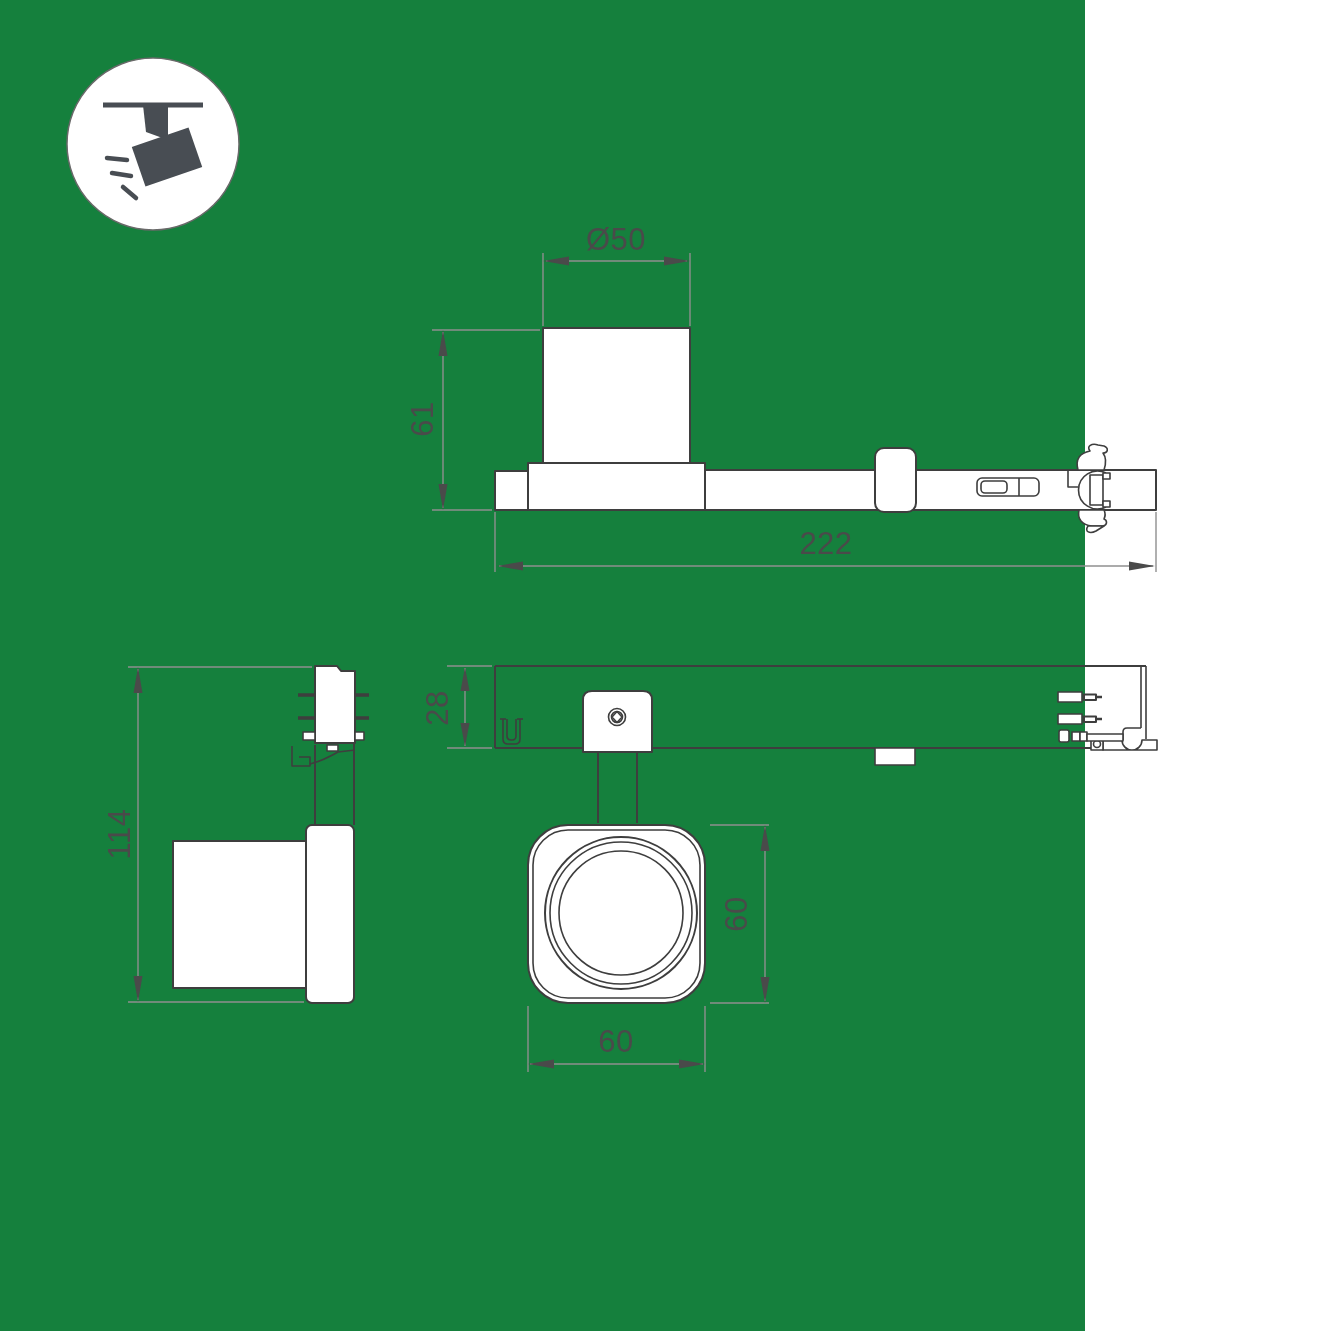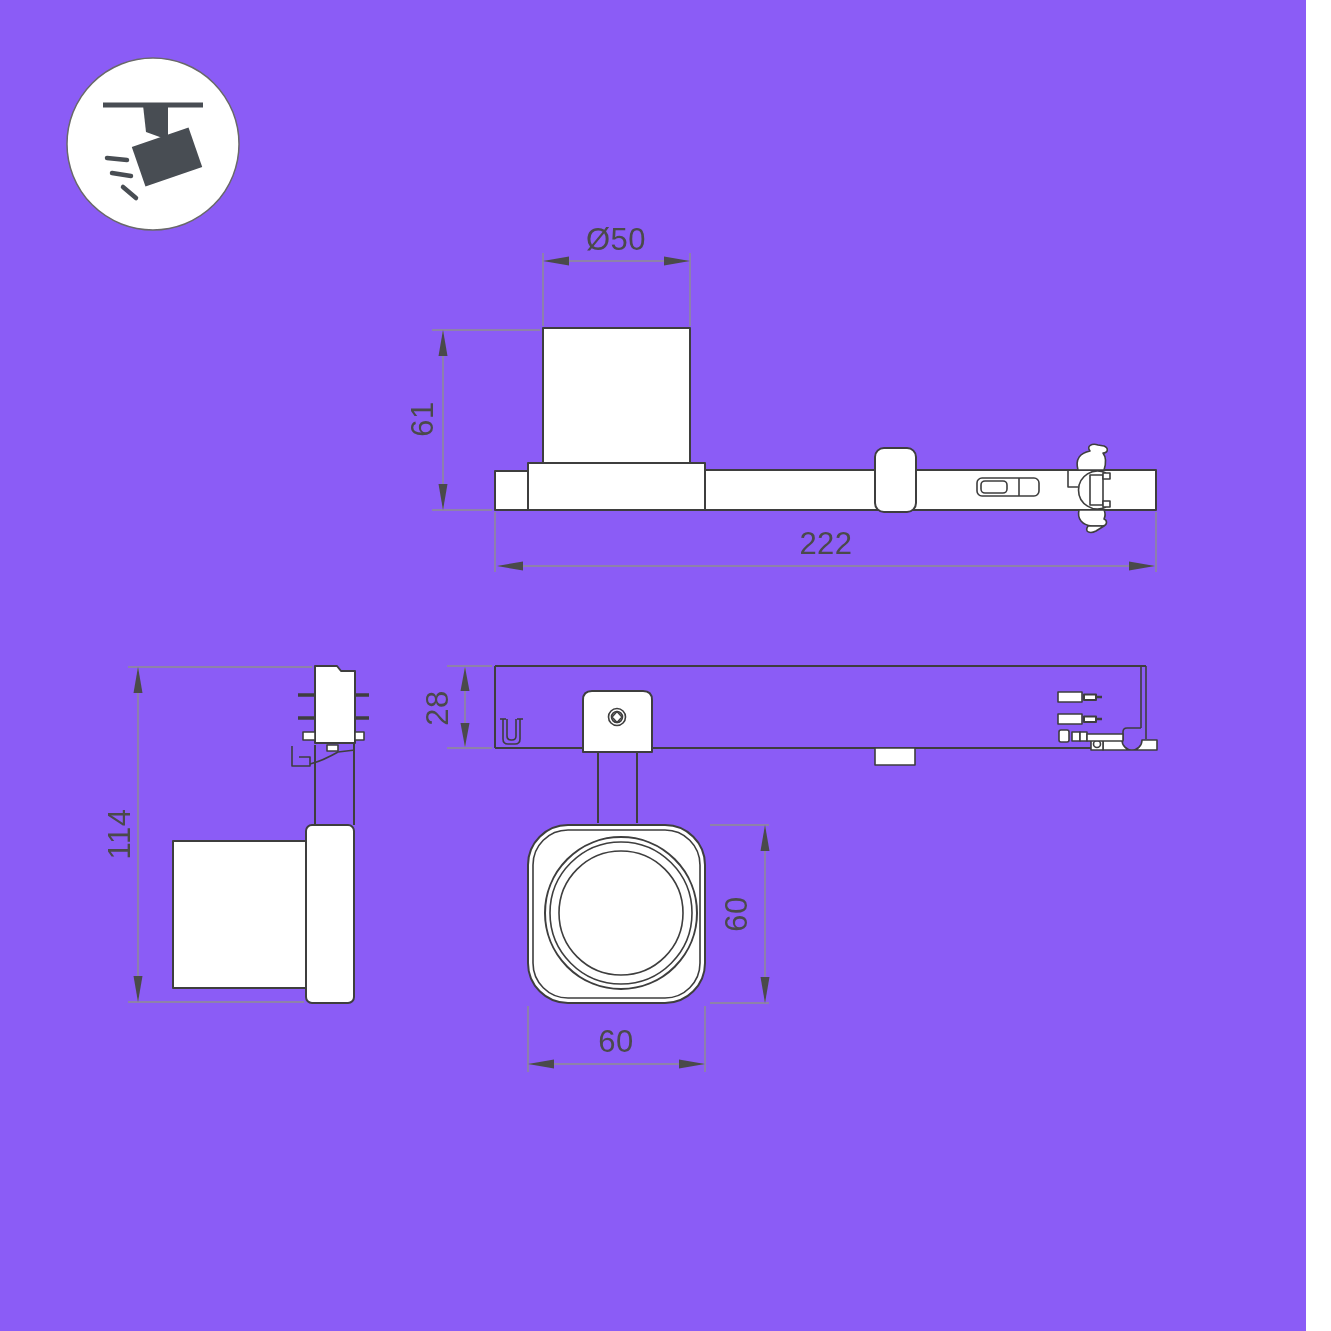--- a/index.html
+++ b/index.html
@@ -1,17 +1,17 @@
 <!DOCTYPE html>
 <html><head>
 <meta charset="utf-8">
 <style>
   html,body{margin:0;padding:0;background:#ffffff;}
   body{width:1331px;height:1331px;overflow:hidden;}
-  .canvas{position:relative;width:1306px;height:1331px;background:#8b5cf6;}
+  .canvas{position:relative;width:1085px;height:1331px;background:#15803d;}
   svg{display:block;}
   .obj{fill:none;stroke-width:2;stroke-linejoin:round;}
   .objf{fill:#ffffff;stroke-width:2;stroke-linejoin:round;}
   .thin{stroke-width:1.6;}
   .pin{stroke-width:3.5;}
   .dim{fill:none;stroke-width:1.4;}
   .dim-label{font-family:"Liberation Sans","DejaVu Sans",sans-serif;font-size:31px;letter-spacing:0.5px;}
   .icon-stroke{stroke-width:5;stroke-linecap:butt;}
   .ray{stroke-width:4.5;stroke-linecap:round;}
 </style>

